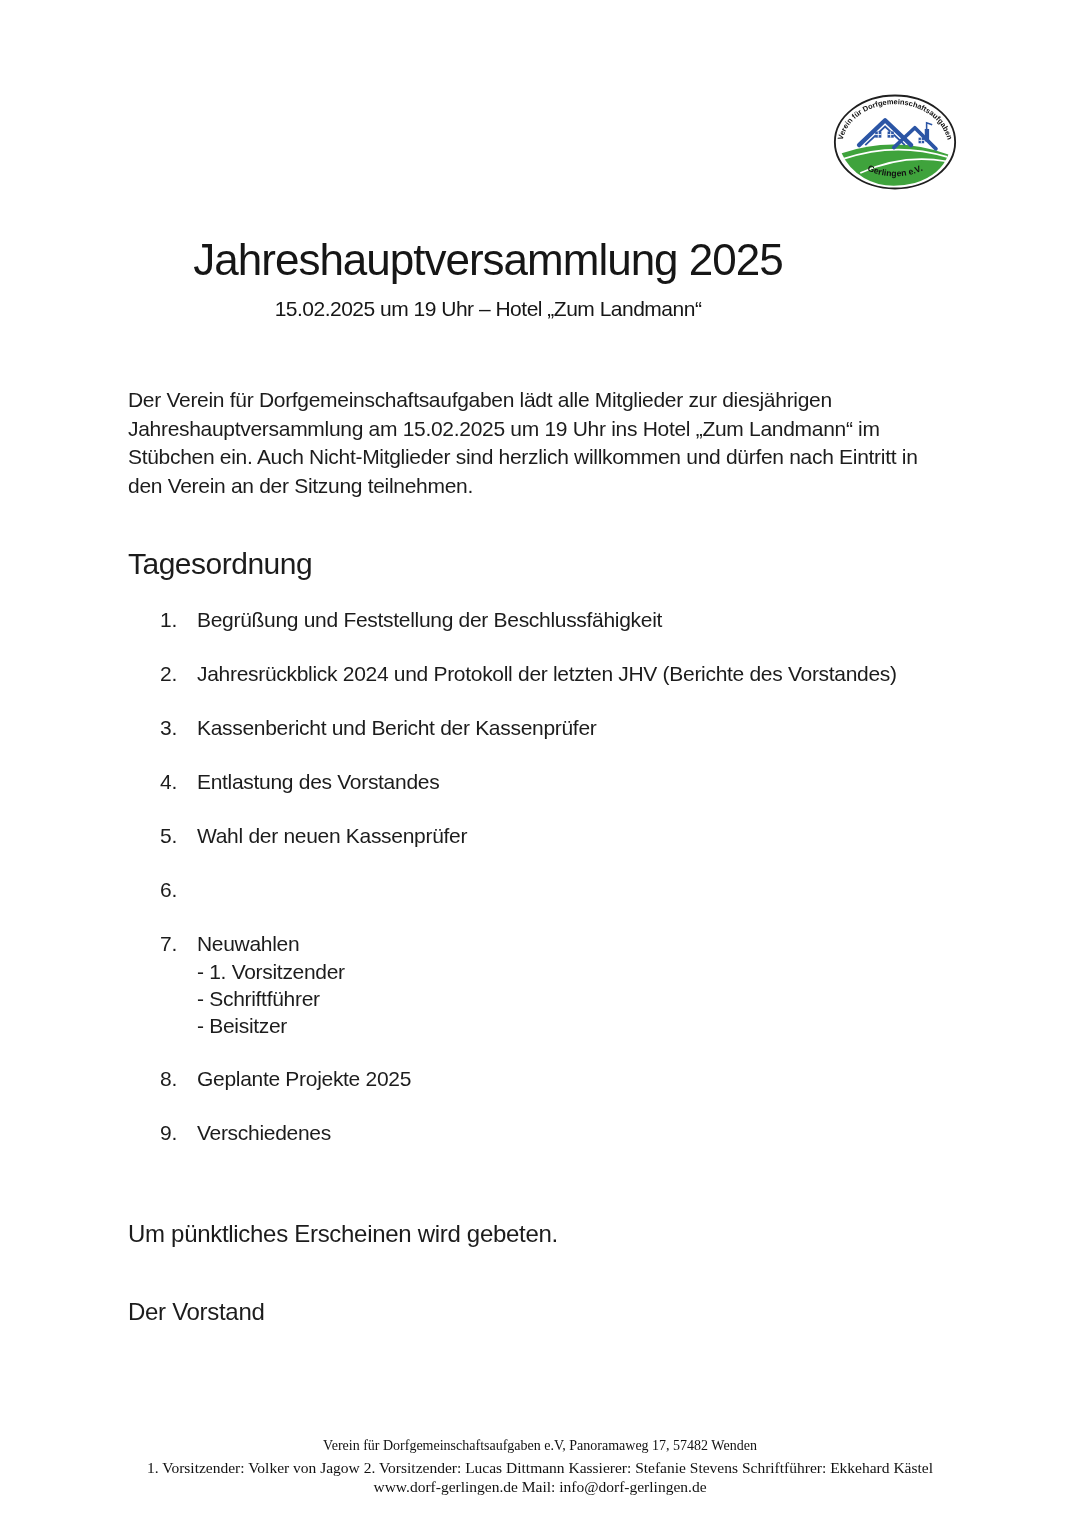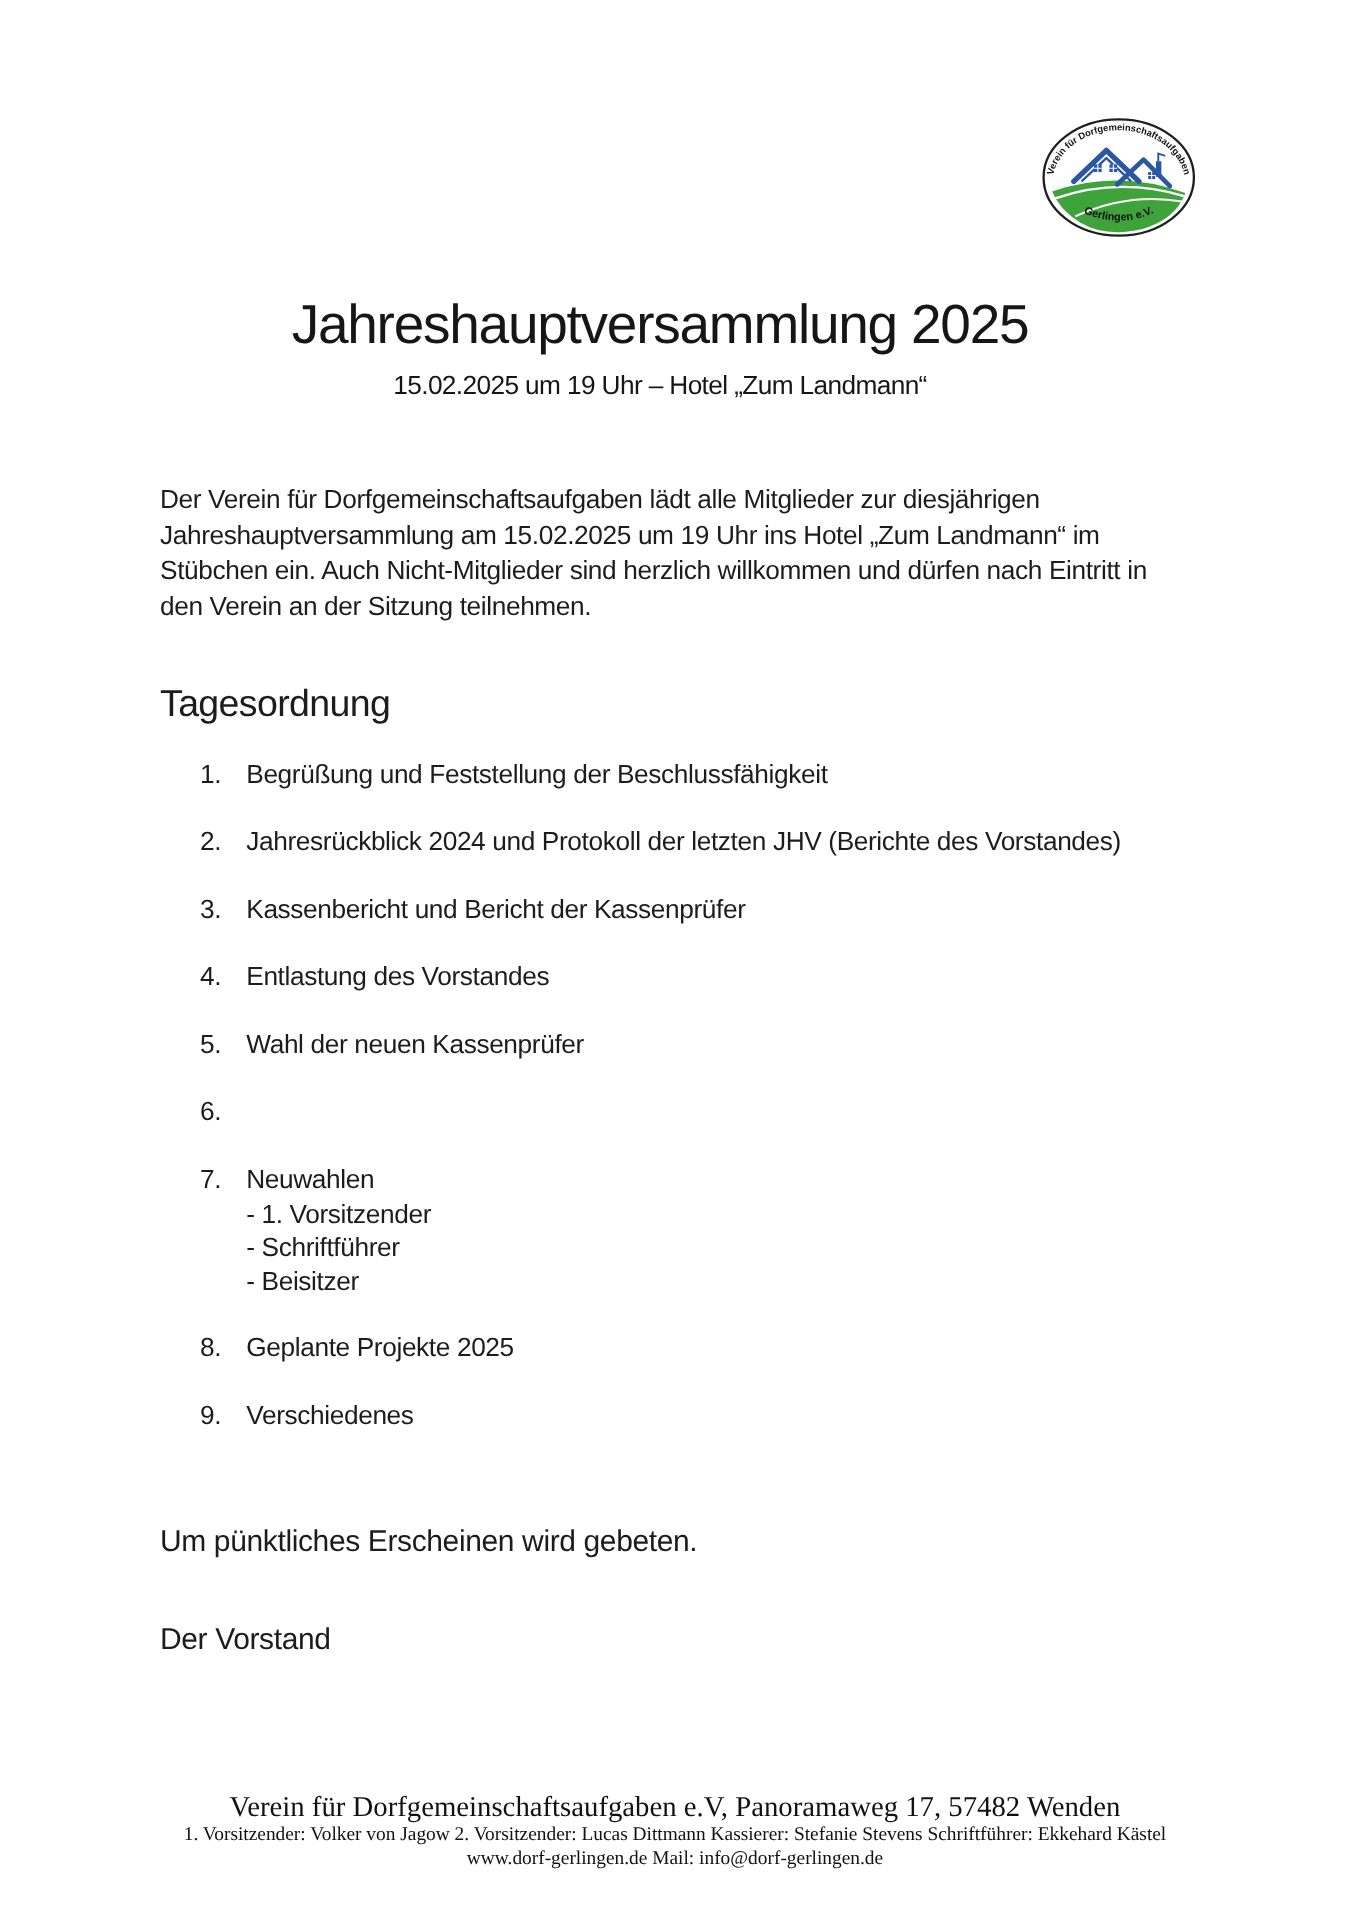--- a/index.html
+++ b/index.html
@@ -26,21 +26,20 @@
     height: 98px;
   }
 
   
   .title-block {
     position: absolute;
     top: 234px;
     left: 0;
     width: 976px;
     text-align: center;
-    padding-left: 40px;
   }
   .title-block h1 {
     margin: 0;
     font-size: 44px;
     font-weight: 400;
     letter-spacing: -1px;
     line-height: 52px;
     color: #161616;
   }
   .title-block h2 {
@@ -122,21 +121,21 @@
   .footer {
     position: absolute;
     top: 1434px;
     left: 0;
     width: 1080px;
     text-align: center;
     font-family: "Liberation Serif", serif;
     color: #111;
   }
   .footer .f-line1 {
-    font-size: 23px;
+    font-size: 14px;
     line-height: 24px;
   }
   .footer .f-line2, .footer .f-line3 {
     font-size: 15.5px;
     line-height: 19px;
   }
 </style>
 </head>
 <body>
 

